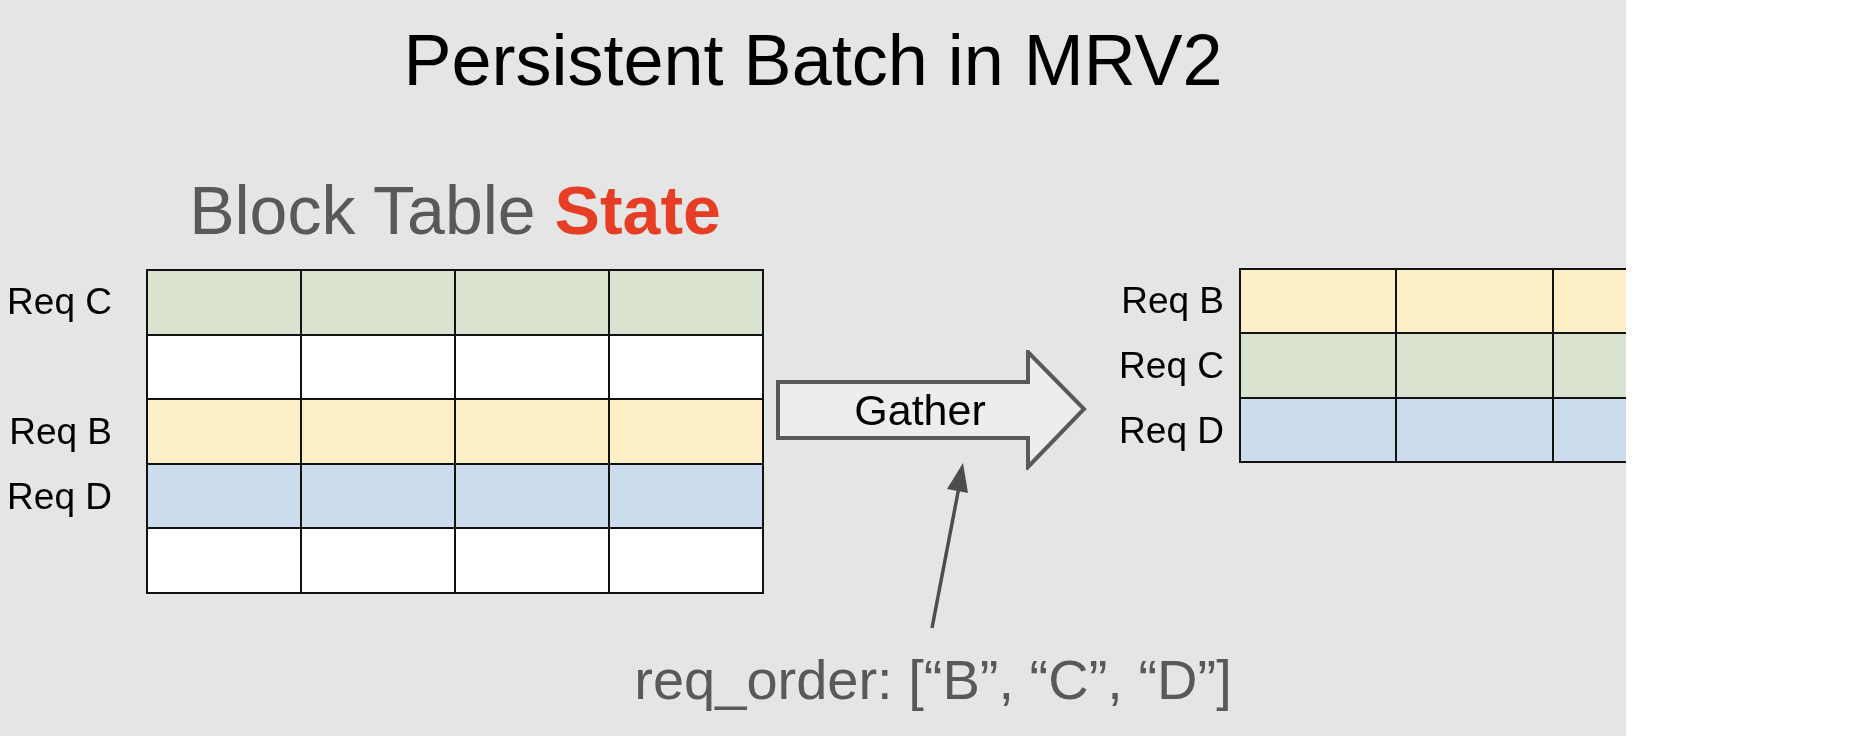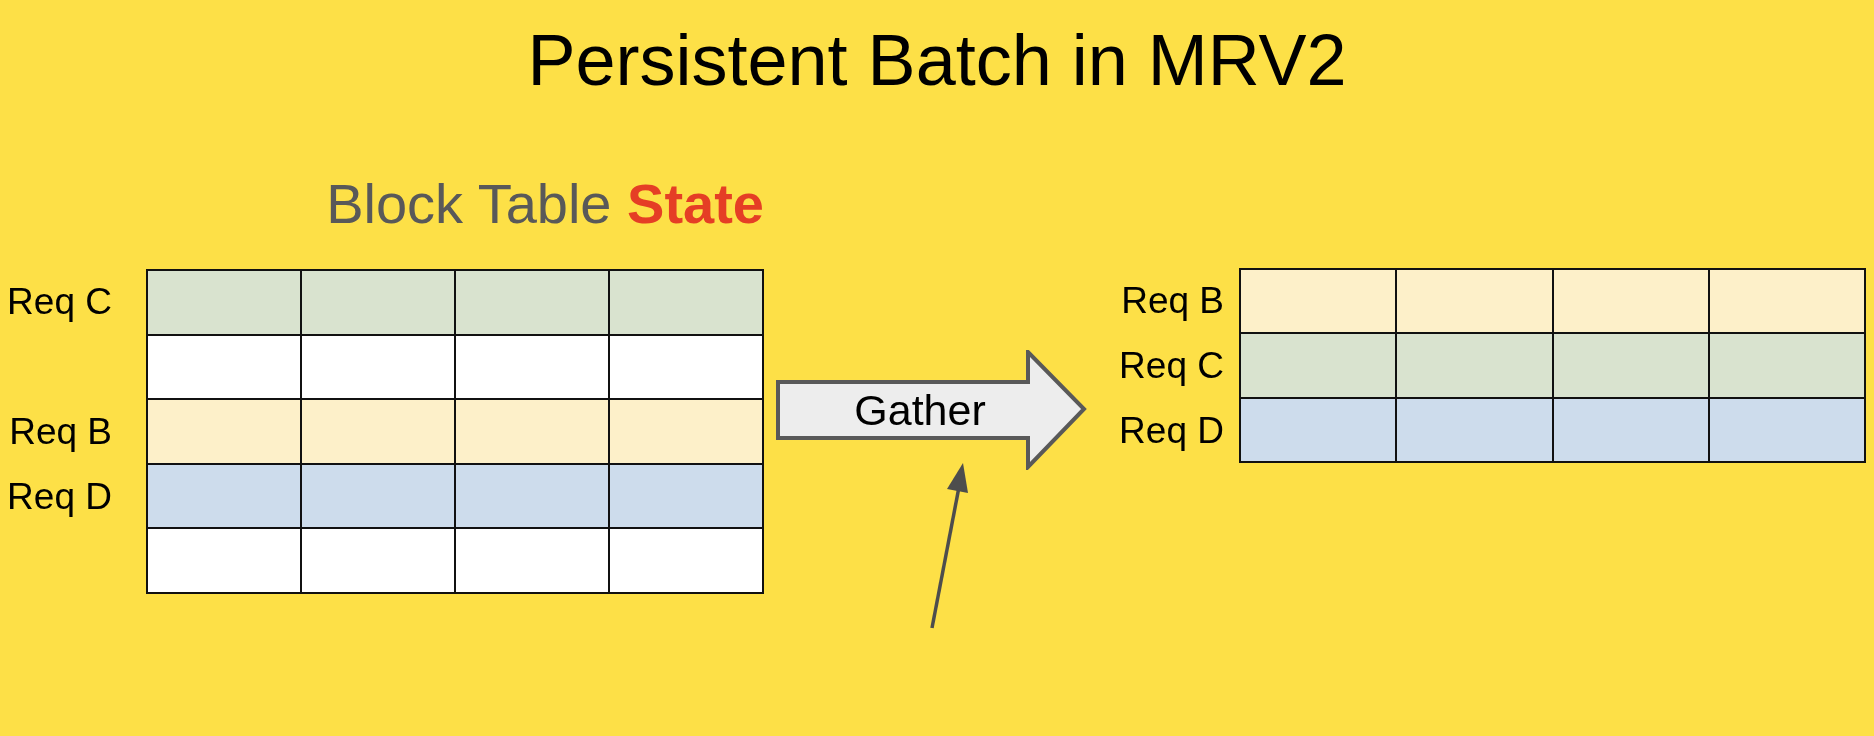--- a/index.html
+++ b/index.html
@@ -1,23 +1,23 @@
 <!DOCTYPE html>
 <html><head>
 <meta charset="utf-8">
 <style>
   html,body{margin:0;padding:0;background:#ffffff;}
   body{font-family:"Liberation Sans", sans-serif;}
-  .canvas{position:relative;width:1874px;height:736px;background:#fde047;overflow:hidden;}
+  .canvas{position:relative;width:1598px;height:736px;background:#e5e5e5;overflow:hidden;padding-left:28px;}
 
   .title{position:absolute;left:0;top:24px;width:100%;text-align:center;
          font-size:72px;line-height:1;color:#000000;white-space:nowrap;}
 
-  .heading{position:absolute;top:176px;font-size:56px;line-height:1;color:#595959;
-           text-align:right;white-space:nowrap;}
+  .heading{position:absolute;top:176px;font-size:68px;line-height:1;color:#595959;
+           text-align:center;white-space:nowrap;}
   .heading .accent{color:#e53e25;font-weight:bold;}
   #left-heading{left:146px;width:618px;}
   #right-heading{left:1239px;width:627px;}
 
   .block-table{position:absolute;display:flex;flex-direction:column;
                border:1.5px solid #111111;background:#ffffff;box-sizing:border-box;}
   #left-table{left:146px;top:269px;width:618px;height:325px;}
   #right-table{left:1239px;top:268px;width:627px;height:195px;}
   .trow{flex:1;display:flex;}
   .tcell{flex:1;border:1.5px solid #111111;}
@@ -113,14 +113,15 @@
   <svg id="gather-svg" width="312" height="120" viewBox="0 0 312 120">
     <polygon points="2,32 252,32 252,2 308,59 252,117 252,88 2,88" fill="#ededed" stroke="#595959" stroke-width="4" stroke-linejoin="miter"></polygon>
     <text x="144" y="75" text-anchor="middle">Gather</text>
   </svg>
 
   <svg id="pointer-svg" width="70" height="185" viewBox="0 0 70 185">
     <line x1="17" y1="173" x2="44" y2="32" stroke="#4d4d4d" stroke-width="3.5"></line>
     <polygon points="48,8 53,38 32,34" fill="#4d4d4d"></polygon>
   </svg>
 
+  <div class="annotation">req_order: [“B”, “C”, “D”]</div>
 
 </div>
 
 </body></html>

